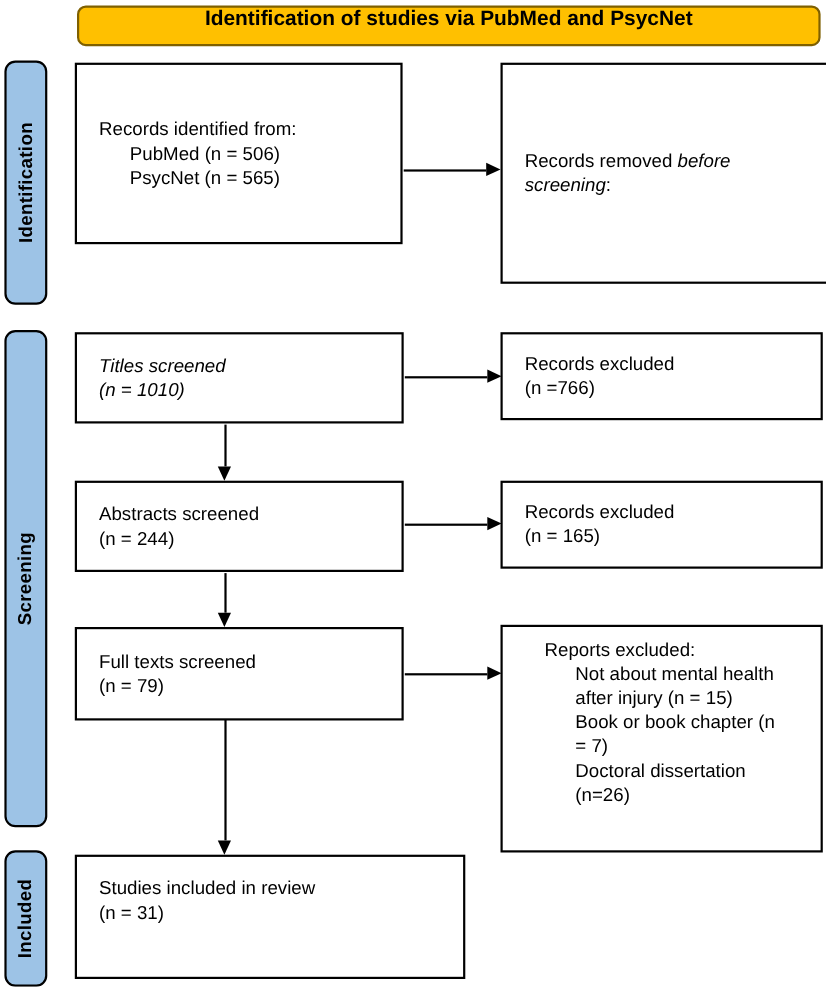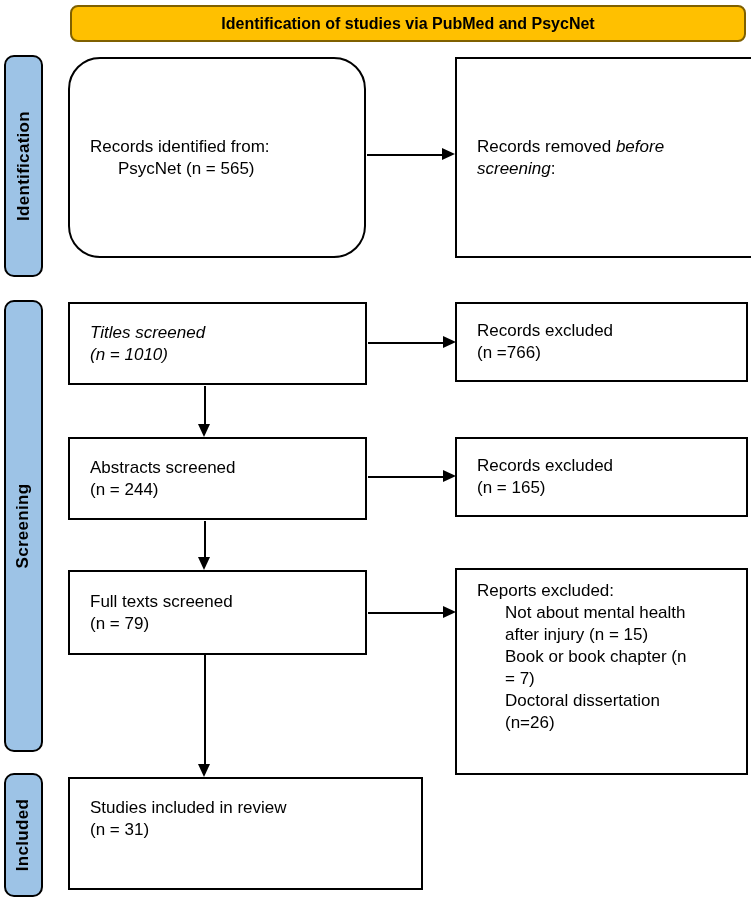--- a/index.html
+++ b/index.html
@@ -5,22 +5,22 @@
   html, body { margin:0; padding:0; background:#ffffff; }
   body {
     width:751px; height:897px; position:relative; overflow:hidden;
     font-family:"Liberation Sans", sans-serif; color:#000;
   }
 
   
   .banner {
     position:absolute; left:70px; top:5px; width:676px; height:37px;
     background:#FFC000; border:2px solid #7F6000; border-radius:8px;
-    display:flex; align-items:center; justify-content:center;
-    font-weight:bold; font-size:16px; box-sizing:border-box;
+    display:flex; align-items:flex-start; justify-content:center;
+    font-weight:bold; font-size:19px; box-sizing:border-box;
   }
 
   
   .side-bar {
     position:absolute; left:4px; width:39px;
     background:#9DC3E6; border:2px solid #000; border-radius:10px;
     box-sizing:border-box; display:flex; align-items:center; justify-content:center;
   }
   .side-bar .vlabel {
     transform:rotate(-90deg); white-space:nowrap;
@@ -35,28 +35,28 @@
     position:absolute; background:#fff; border:2px solid #000;
     box-sizing:border-box; font-size:17px; line-height:22px;
     display:flex; align-items:center;
   }
   .box.top-align { align-items:flex-start; }
   .box .inner { padding:0 8px 0 20px; width:100%; }
   .pre { white-space:pre-line; }
   .indent { padding-left:28px; }
   .italic { font-style:italic; }
 
-  .box-a { left:68px;  top:57px;  width:298px; height:201px;border-radius:32px; }
+  .box-a { left:68px;  top:57px;  width:298px; height:165px; }
   .box-b { left:455px; top:57px;  width:343px; height:201px; }
   .box-c { left:68px;  top:302px; width:299px; height:83px;font-style:italic;  }
   .box-d { left:455px; top:302px; width:293px; height:80px;  }
   .box-e { left:68px;  top:437px; width:299px; height:83px;  }
   .box-f { left:455px; top:437px; width:293px; height:80px;  }
   .box-g { left:68px;  top:570px; width:299px; height:85px;  }
-  .box-h { left:455px; top:568px; width:293px; height:207px; padding-top:10px; }
+  .box-h { left:455px; top:568px; width:293px; height:207px; padding-top:10px;padding-left:18px; }
   .box-i { left:68px;  top:777px; width:355px; height:113px; padding-top:18px; }
 
   
   .arrow-h { position:absolute; height:2px; background:#000; }
   .arrow-h::after {
     content:""; position:absolute; right:-13px; top:-6px;
     border-left:13px solid #000; border-top:6px solid transparent; border-bottom:6px solid transparent;
   }
   .arrow-v { position:absolute; width:2px; background:#000; }
   .arrow-v::after {
@@ -84,20 +84,21 @@
 <div class="side-bar bar-screening">
   <span class="vlabel">Screening</span>
 </div>
 <div class="side-bar bar-included">
   <span class="vlabel">Included</span>
 </div>
 
 <div class="box box-a">
   <div class="inner">
     <div>Records identified from:</div>
+    <div class="indent">PubMed (n = 506)</div>
     <div class="indent">PsycNet (n = 565)</div>
   </div>
 </div>
 
 <div class="box box-b">
   <div class="inner">
     <div><span>Records removed </span><span class="italic">before</span><br><span class="italic">screening</span><span>:</span></div>
   </div>
 </div>
 

